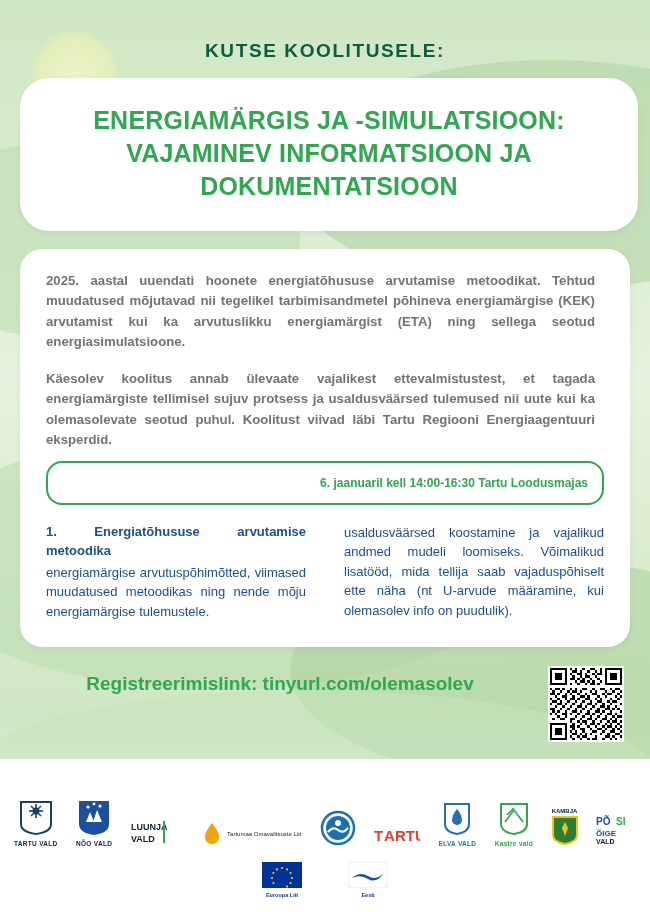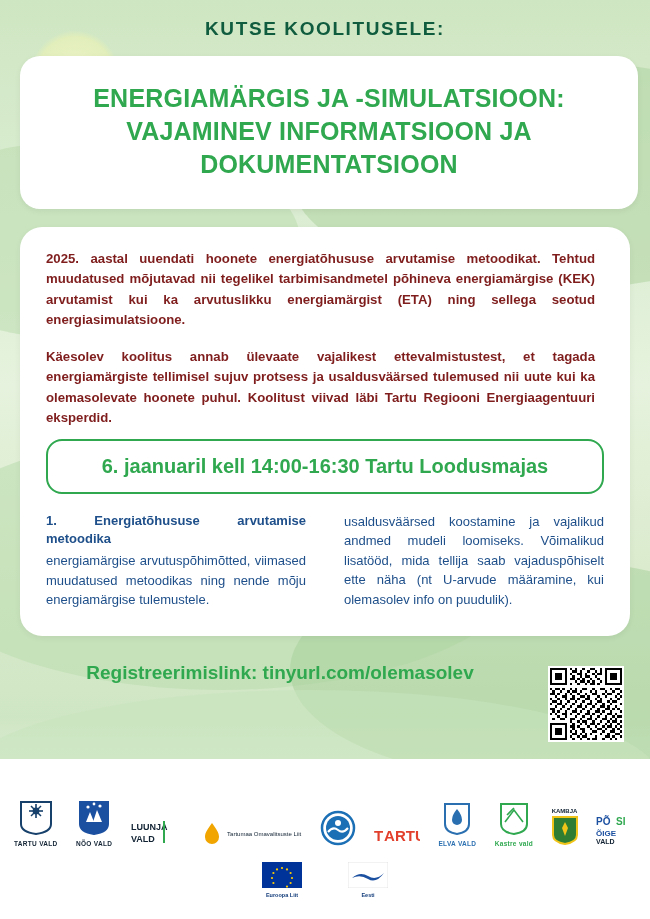--- a/index.html
+++ b/index.html
@@ -40,28 +40,28 @@
     background:#ffffff;
   }
 
   .kutse {
     position: relative;
     text-align:center;
     color:#0f5c3f;
     font-size: 19px;
     font-weight: bold;
     letter-spacing: 1.6px;
-    padding-top: 18px;
+    padding-top: 40px;
   }
 
   .titlecard {
     position: relative;
     margin: 16px 12px 0 20px;
     background: #ffffff;
-    border-radius: 20px;
+    border-radius: 29px;
     padding: 26px 22px 28px 22px;
     box-shadow: 0 2px 6px rgba(0,0,0,.06);
   }
   .titlecard h1 {
     margin:0;
     text-align:center;
     color:#2fa84f;
     font-size: 25px;
     line-height: 1.32;
     font-weight: bold;
@@ -71,40 +71,41 @@
   .bodycard {
     position: relative;
     margin: 18px 20px 0 20px;
     background: #ffffff;
     border-radius: 22px;
     padding: 22px 26px 20px 26px;
     box-shadow: 0 2px 6px rgba(0,0,0,.06);
   }
   .bodycard p {
     margin: 0 9px 16px 0;
-    color: #7f1d1d;
+    color: #737373;
     font-size: 13.2px;
     line-height: 1.55;
     text-align: justify;
     font-weight: 600;
   }
   .bodycard p:last-of-type { margin-bottom: 6px; }
 
   .greenbox {
     margin: 10px 0 18px 0;
     border: 2px solid #2fa84f;
     border-radius: 16px;
     padding: 12px 14px;
     text-align:center;
   }
   .greenbox .gb-line {
     color:#2fa84f;
     font-weight:bold;
-    font-size:20px;
+    font-size:12px;
     line-height:1.35;
+    text-align:right;
   }
 
   .cols {
     display:flex;
     gap: 38px;
   }
   .col { flex:1; }
   .col .ch {
     color:#1e4f8a;
     font-weight:bold;
@@ -187,21 +188,21 @@
   <div class="whitebase"></div>
 
   <div class="kutse">KUTSE KOOLITUSELE:</div>
 
   <div class="titlecard">
     <h1>ENERGIAMÄRGIS JA -SIMULATSIOON: VAJAMINEV INFORMATSIOON JA DOKUMENTATSIOON</h1>
   </div>
 
   <div class="bodycard">
     <p>2025. aastal uuendati hoonete energiatõhususe arvutamise metoodikat. Tehtud muudatused mõjutavad nii tegelikel tarbimisandmetel põhineva energiamärgise (KEK) arvutamist kui ka arvutuslikku energiamärgist (ETA) ning sellega seotud energiasimulatsioone.</p>
-    <p>Käesolev koolitus annab ülevaate vajalikest ettevalmistustest, et tagada energiamärgiste tellimisel sujuv protsess ja usaldusväärsed tulemused nii uute kui ka olemasolevate hoonete puhul. Koolitust viivad läbi Tartu Regiooni Energiaagentuuri eksperdid.</p>
+    <p>Käesolev koolitus annab ülevaate vajalikest ettevalmistustest, et tagada energiamärgiste tellimisel sujuv protsess ja usaldusväärsed tulemused nii uute kui ka olemasolevate seotud puhul. Koolitust viivad läbi Tartu Regiooni Energiaagentuuri eksperdid.</p>
 
     <div class="greenbox">
       <div class="gb-line">6. jaanuaril kell 14:00-16:30 Tartu Loodusmajas</div>
     </div>
 
     <div class="cols">
       <div class="col">
         <p class="ch">1. Energiatõhususe arvutamise metoodika</p>
         <p class="ct">energiamärgise arvutuspõhimõtted, viimased muudatused metoodikas ning nende mõju energiamärgise tulemustele.</p>
       </div>

